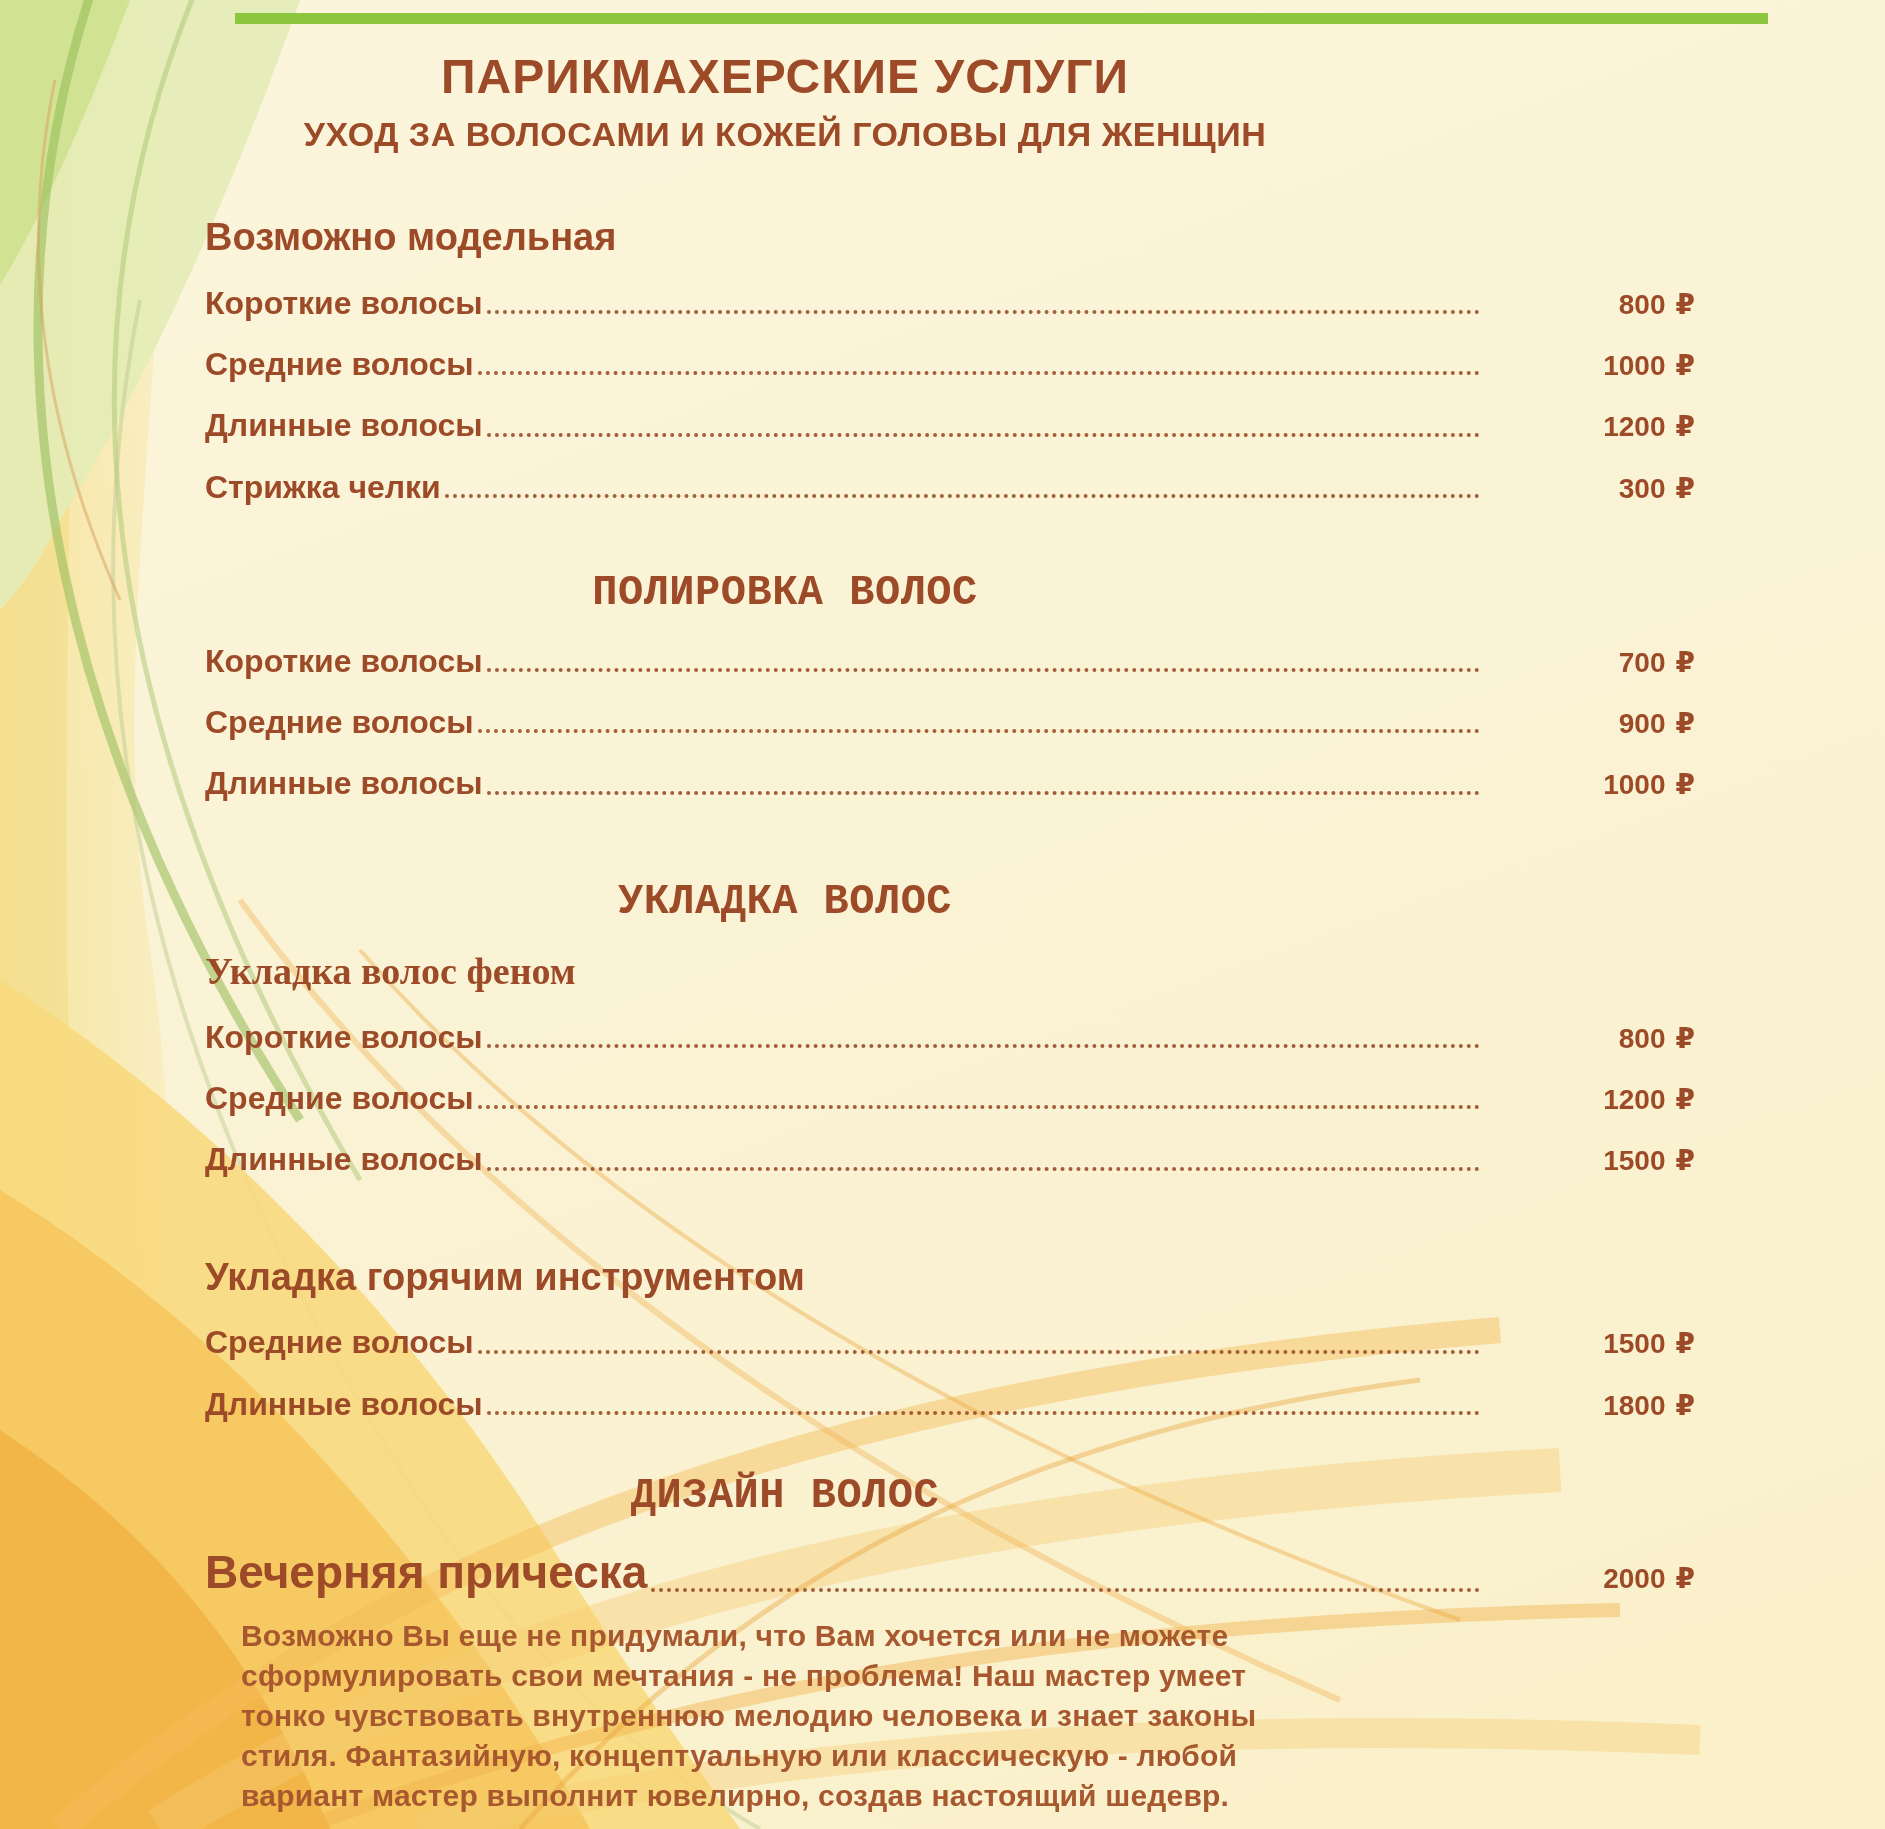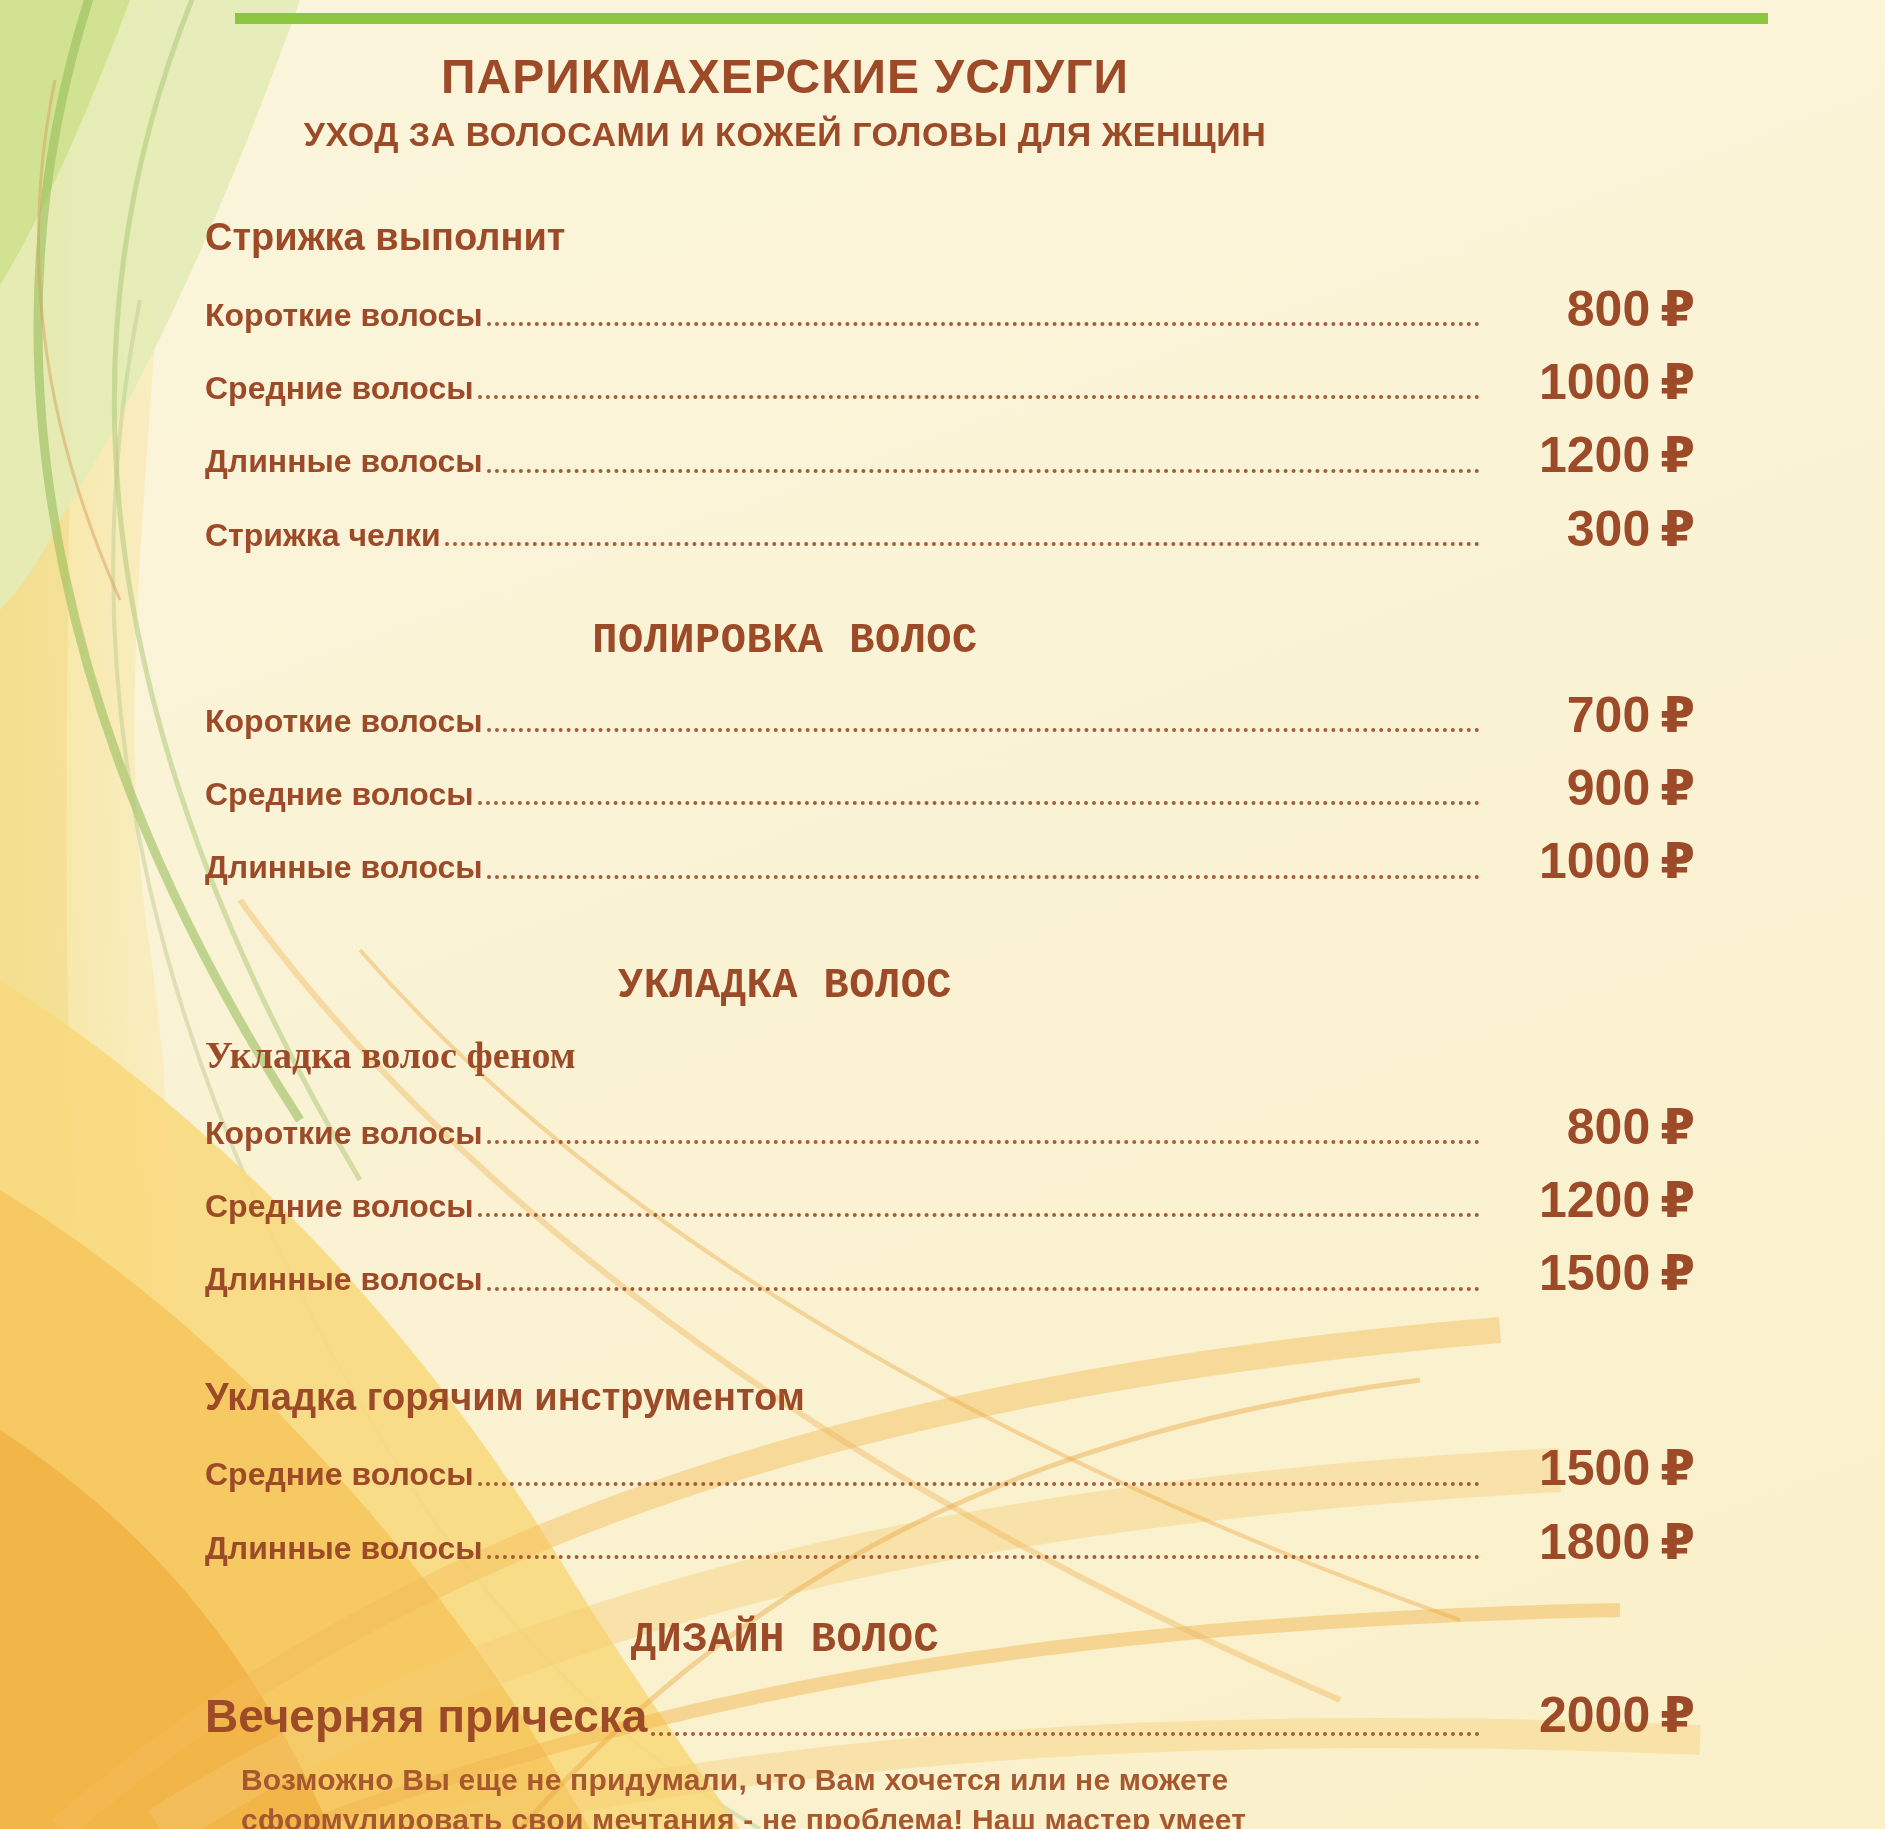--- a/index.html
+++ b/index.html
@@ -33,21 +33,21 @@
   .row .lbl{font-size:32px;line-height:1.2;white-space:nowrap;}
   .row.big .lbl{font-size:46px;}
   .leader{
     flex:1 1 auto;align-self:flex-end;
     border-bottom:4px dotted #a0562f;
     margin:0 10px 8px 4px;height:0;
     opacity:.95;
   }
   .price{
     width:205px;flex:0 0 auto;display:flex;justify-content:flex-end;
-    align-items:baseline;font-size:50px;line-height:1.0;white-space:nowrap;
+    align-items:baseline;font-size:28px;line-height:1.0;white-space:nowrap;
   }
   .price .cur{margin-left:10px;}
   .desc{
     margin:16px 0 0 36px;width:1058px;
     font-size:30px;line-height:40px;font-weight:bold;
     color:#a7582f;letter-spacing:.2px;
   }
 </style>
 </head>
 <body>
@@ -88,21 +88,21 @@
 
   <div class="topbar" style="background: rgb(140, 198, 63);"></div>
 
   <div class="content">
 
     <div class="title-wrap">
       <h1 class="title">ПАРИКМАХЕРСКИЕ УСЛУГИ</h1>
       <h2 class="subtitle">УХОД ЗА ВОЛОСАМИ И КОЖЕЙ ГОЛОВЫ ДЛЯ ЖЕНЩИН</h2>
     </div>
 
-    <div class="group-title">Стрижка выполнит</div>
+    <div class="group-title">Возможно модельная</div>
 
     <div class="row">
       <span class="lbl">Короткие волосы</span>
       <span class="leader"></span>
       <span class="price">
           <span>800</span>
           <span class="cur">₽</span>
         </span>
     </div>
     <div class="row">

